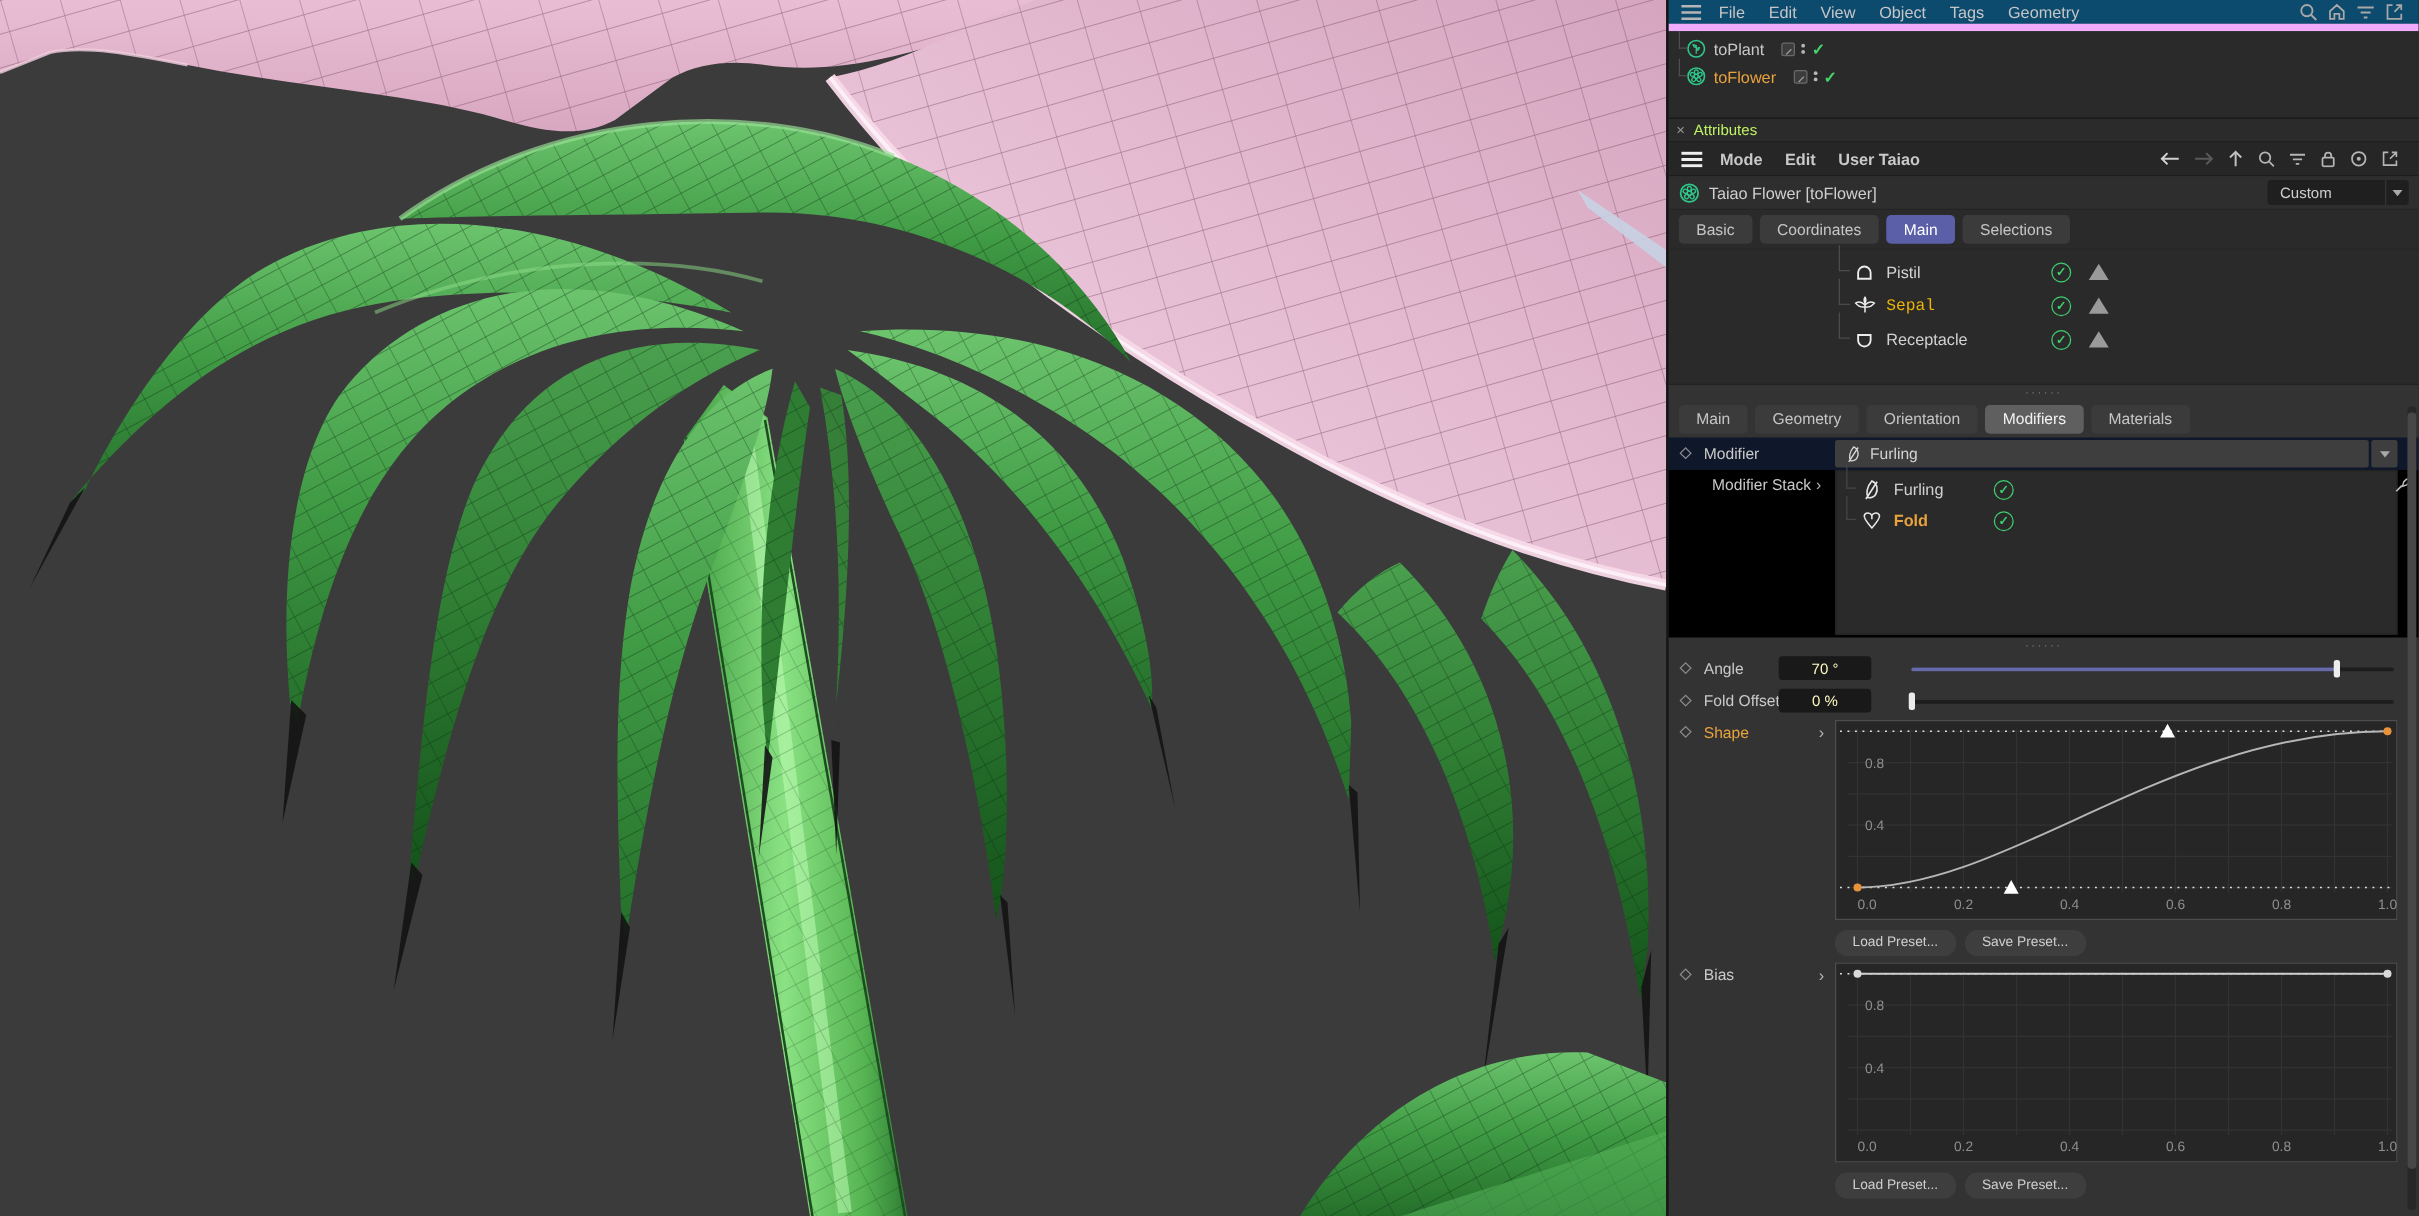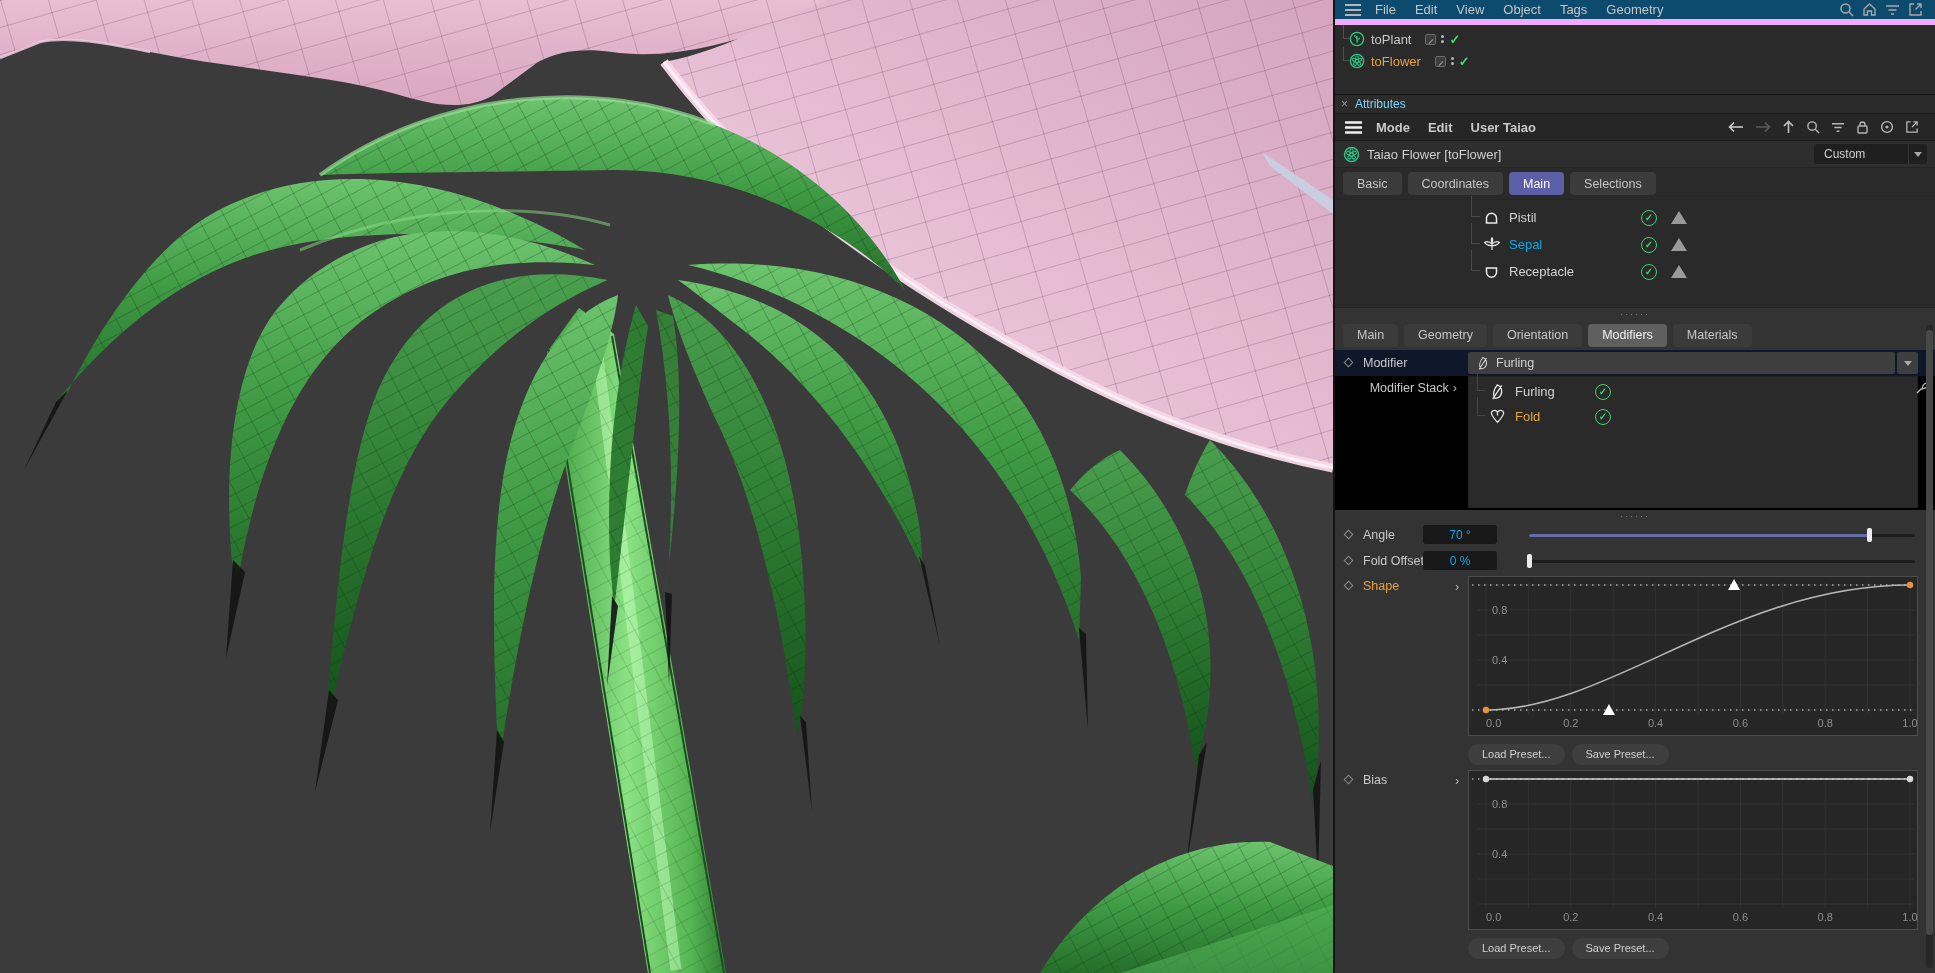--- a/index.html
+++ b/index.html
@@ -25,21 +25,21 @@
   .otrow.sel .olabel{color:#e8a33d;}
   .ottags{display:flex;align-items:center;margin-left:14px;gap:5px;}
   .tagbox{width:11px;height:11px;background:#3c3c3c;border:1px solid #6a6a6a;border-radius:2px;position:relative;}
   .tagbox::after{content:"";position:absolute;left:2px;top:6px;width:6px;height:1px;background:#9a9a9a;transform:rotate(-45deg);}
   .vdots{display:flex;flex-direction:column;gap:2px;}
   .vdots i{width:3px;height:3px;border-radius:50%;background:#b8b8b8;}
   .gcheck{color:#45d66b;font-size:13px;font-weight:bold;line-height:1;}
   
   .attrstrip{height:19px;background:#2b2b2b;display:flex;align-items:center;border-bottom:1px solid #1c1c1c;font-size:12px;}
   .attrstrip .close{color:#969696;font-size:12px;padding:0 7px 0 6px;}
-  .attrstrip .atitle{color:#7dd3fc;}
+  .attrstrip .atitle{color:#bef264;}
   
   .modebar{height:27px;background:#262626;display:flex;align-items:center;padding:0 10px;border-bottom:1px solid #1d1d1d;}
   .modebar .mi{margin-right:18px;color:#c9c9c9;font-size:13px;font-weight:bold;}
   .modebar .icon{margin-right:6px;}
   .mode-right{margin-left:auto;display:flex;gap:5px;align-items:center;}
   
   .objheader{height:27px;background:#2e2e2e;display:flex;align-items:center;padding:0 8px;border-bottom:1px solid #242424;}
   .objheader .otitle{margin-left:7px;color:#cfcfcf;font-size:13px;}
   .dropdown{margin-left:auto;width:113px;height:20px;background:#1f1f1f;border-radius:3px;display:flex;align-items:center;color:#cfcfcf;font-size:12px;}
   .dropdown .dtext{padding-left:10px;flex:1;}
@@ -51,21 +51,21 @@
   .tabs2{height:30px;background:#333333;}
   .tab{height:23px;padding:0 14px;border-radius:4px;background:#3b3b3b;color:#c6c6c6;display:flex;align-items:center;font-size:12.5px;}
   .tab.active-blue{background:#5a5fa8;color:#ffffff;}
   .tab.active-gray{background:#5f5f5f;color:#f2f2f2;}
   
   .complist{height:108px;background:#2a2a2a;border-bottom:1px solid #222;position:relative;padding-top:4px;}
   .crow{height:27px;position:relative;display:flex;align-items:center;}
   .crow .tstub{position:absolute;left:136px;top:-8px;width:9px;height:21px;border-left:1px solid #4b4b4b;border-bottom:1px solid #4b4b4b;}
   .crow .cicon{position:absolute;left:148px;color:#e8e8e8;}
   .crow .clabel{position:absolute;left:174px;font-size:13px;color:#d2d2d2;}
-  .crow.sel .clabel{color:#0ea5e9;}
+  .crow.sel .clabel{color:#eab308;font-family:Liberation Mono, monospace;}
   .ccheck{position:absolute;left:306px;}
   .ctri{position:absolute;left:336px;width:0;height:0;border-left:8px solid transparent;border-right:8px solid transparent;border-bottom:13px solid #9a9a9a;}
   .ring{width:16px;height:16px;border:1.6px solid #3ecf6e;border-radius:50%;display:flex;align-items:center;justify-content:center;color:#3ecf6e;font-size:10px;font-weight:bold;}
   
   .grip{height:12px;display:flex;align-items:center;justify-content:center;color:#7e7e7e;font-size:9px;letter-spacing:2px;background:#333;}
   
   .modrow{height:26px;position:relative;background:#0f172a;}
   .diamond{position:absolute;left:10px;top:50%;margin-top:-4px;width:7px;height:7px;border:1px solid #8a8a8a;transform:rotate(45deg);}
   .plabel{position:absolute;left:28px;top:50%;transform:translateY(-50%);color:#c9c9c9;font-size:12.5px;white-space:nowrap;}
   .plabel.orange{color:#e8a33d;}
@@ -75,26 +75,26 @@
   .modcaretbtn{position:absolute;left:562px;top:2px;width:21px;height:22px;background:#3e3e3e;border-radius:2px;display:flex;align-items:center;justify-content:center;}
   
   .stackarea{height:134px;position:relative;background:#000000;}
   .stacklabel{position:absolute;left:0;width:122px;top:5px;text-align:right;color:#c9c9c9;}
   .stacklabel .sc{color:#b5b5b5;margin-left:4px;}
   .stackbox{position:absolute;left:133px;top:0;width:450px;height:132px;background:#2a2a2a;border:1px solid #232323;}
   .srow{height:25px;position:relative;display:flex;align-items:center;}
   .srow .tstub{position:absolute;left:8px;top:-7px;width:8px;height:19px;border-left:1px solid #454545;border-bottom:1px solid #454545;}
   .srow .sicon{position:absolute;left:20px;color:#e6e6e6;}
   .srow .slabel{position:absolute;left:46px;font-size:13px;color:#d2d2d2;}
-  .srow.sel .slabel{color:#e8a33d;}
+  .srow.sel .slabel{color:#e8a33d;font-weight:bold;}
   .srow .ring{position:absolute;left:126px;}
   .picker{position:absolute;right:5px;top:4px;color:#b9b9b9;}
   
   .prow{height:26px;position:relative;background:#333;}
-  .valuebox{position:absolute;left:88px;top:3px;width:74px;height:19px;background:#191919;border-radius:3px;color:#0ea5e9;display:flex;align-items:center;justify-content:center;font-size:12px;}
+  .valuebox{position:absolute;left:88px;top:3px;width:74px;height:19px;background:#191919;border-radius:3px;color:#fef9c3;display:flex;align-items:center;justify-content:center;font-size:12px;}
   .slider{position:absolute;left:194px;top:0;width:386px;height:26px;}
   .slider .track{position:absolute;left:0;right:0;top:12px;height:3px;background:#1d1d1d;border-radius:2px;}
   .slider .fill{position:absolute;left:0;top:12px;height:3px;background:#666aa8;border-radius:2px;}
   .slider .handle{position:absolute;top:6px;width:5px;height:14px;background:#ececec;border-radius:2px;}
   
   .gsection{position:relative;height:166px;background:#333;}
   .gwrap{position:absolute;left:133px;top:2px;width:450px;height:160px;}
   .btnrow{height:28px;display:flex;align-items:center;gap:7px;padding-left:133px;background:#333;}
   .pbtn{height:21px;padding:0 14px;background:#3e3e3e;border-radius:10px;color:#cfcfcf;display:flex;align-items:center;font-size:11px;}
   

